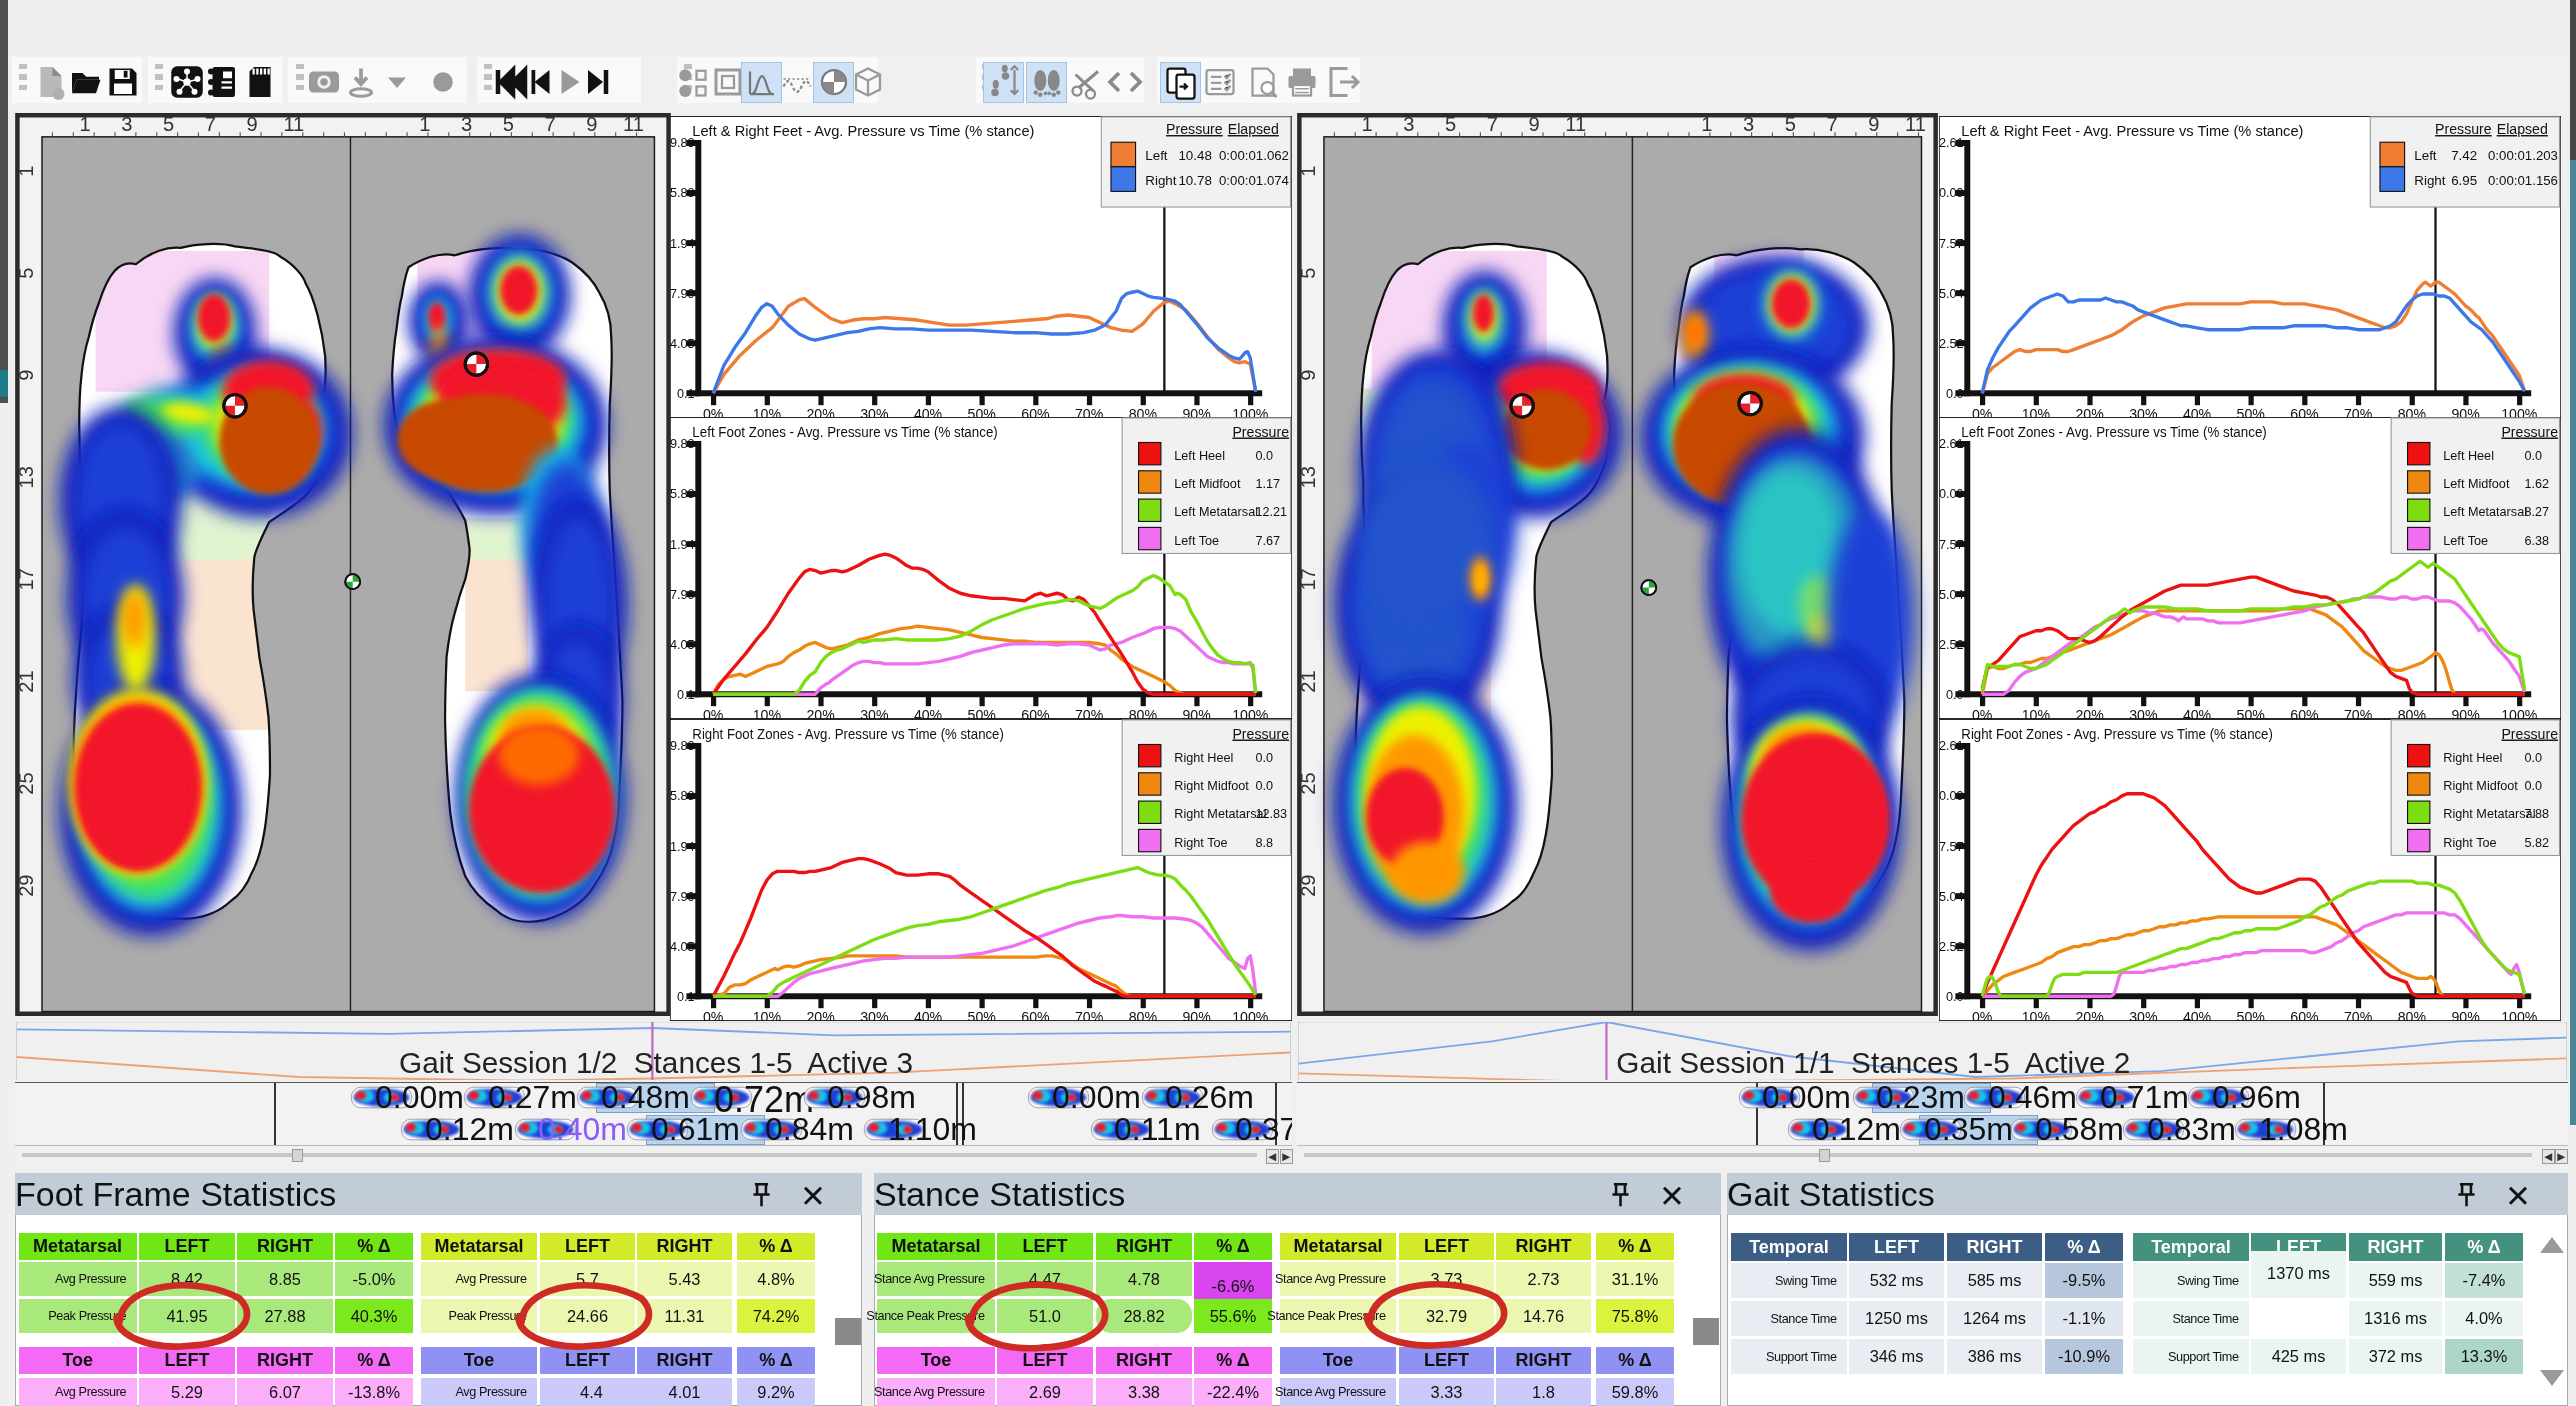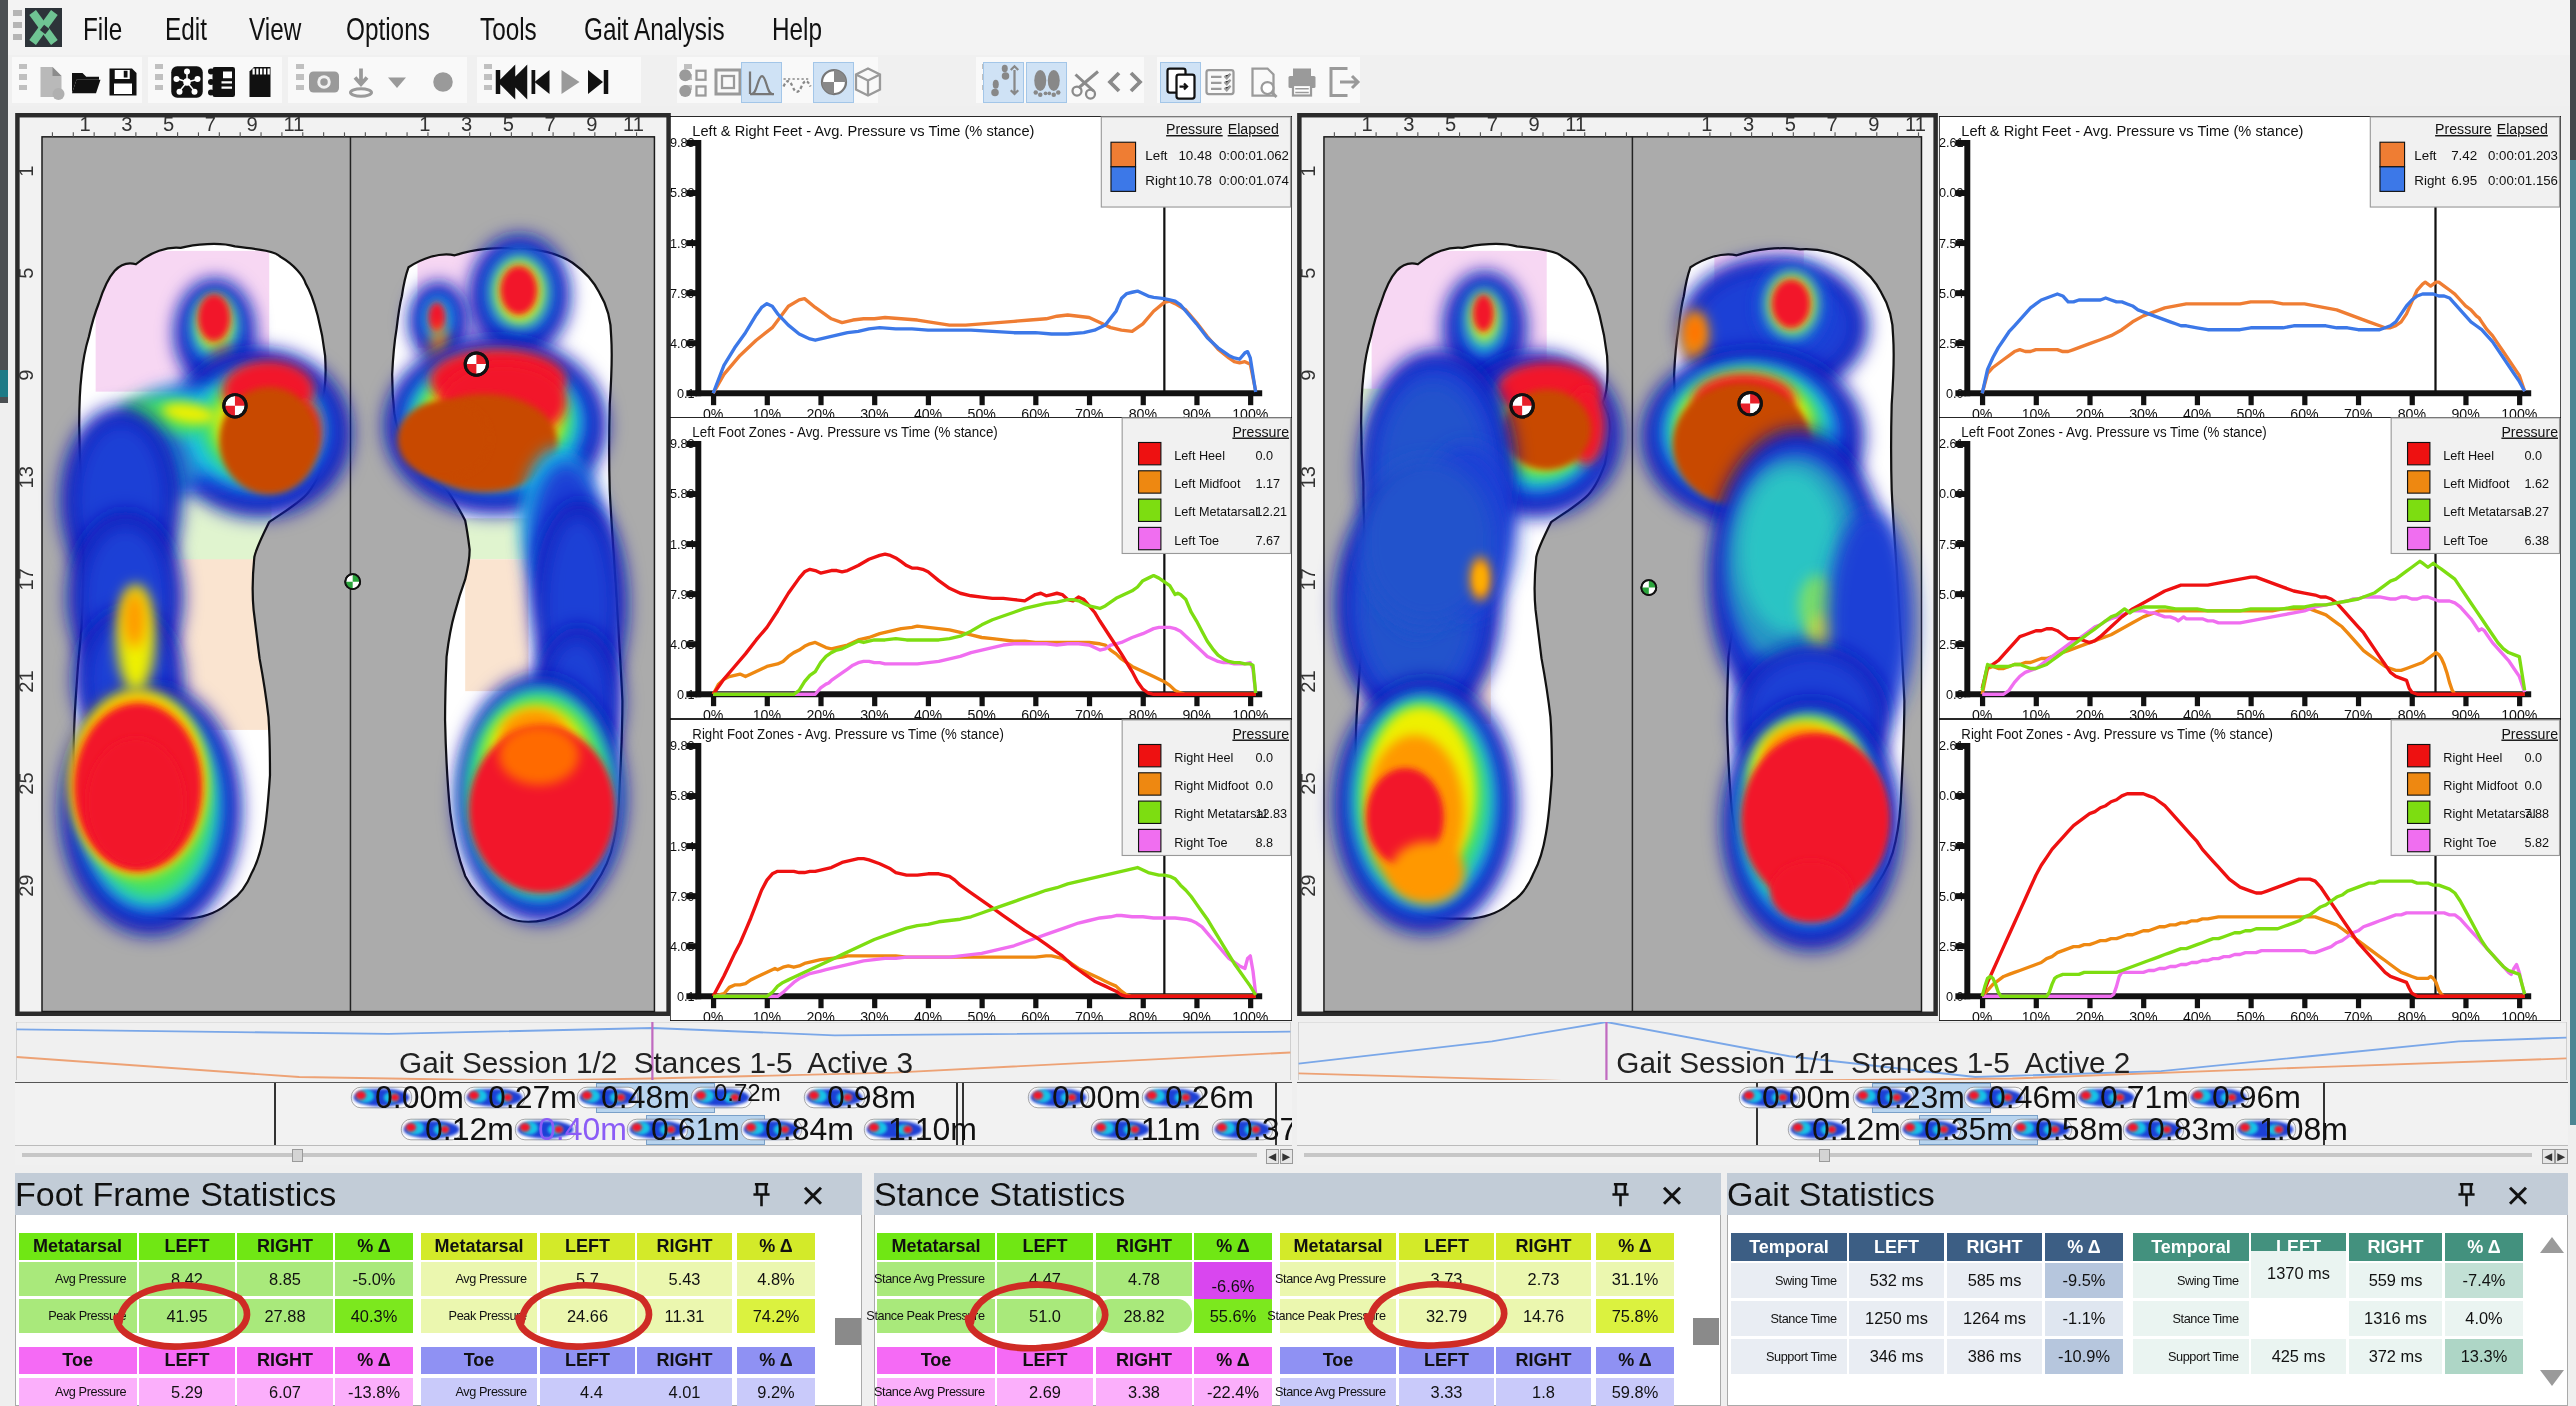--- a/index.html
+++ b/index.html
@@ -11,39 +11,20 @@
 .tgroup{position:absolute;top:2.2px;height:46px;background:#f9f9f9}
 .sel{background:#cfe2f5;outline:1.5px solid #a3c6e8}
 .handle{position:absolute;top:9px;width:7.5px;height:30px;background:repeating-linear-gradient(#c0c0c0 0 5.2px,transparent 5.2px 10.4px)}
 .stitle{position:absolute;height:42px;background:#c2ccd7;color:#111;font-size:34px;line-height:43px;}
 .pinx{position:absolute;top:0px;font-size:31px;color:#111;font-weight:400}
 .cell{position:absolute;display:flex;align-items:center;justify-content:center;font-size:16.4px;color:#111;white-space:nowrap}
 .hdr{font-weight:700;font-size:18px}
 </style></head>
 <body>
 <div id="page">
-<div class="abs" id="menubar">
-  <div class="abs" style="left:25px;top:8.2px;width:37px;height:39px;background:#2d3339">
-    <svg width="37" height="39" viewBox="0 0 49 52">
-          <g stroke="#6fc493" stroke-width="11" fill="none">
-            <path d="M10 6 L39 46"></path>
-            <path d="M39 6 L10 46"></path>
-          </g>
-          <rect x="22" y="24" width="9" height="9" fill="#2d3339" transform="rotate(38 26 28)"></rect>
-        </svg>
-  </div>
-  <div class="mitem" style="left:83px">File</div>
-  <div class="mitem" style="left:165px">Edit</div>
-  <div class="mitem" style="left:249px">View</div>
-  <div class="mitem" style="left:346px">Options</div>
-  <div class="mitem" style="left:480px">Tools</div>
-  <div class="mitem" style="left:584px">Gait Analysis</div>
-  <div class="mitem" style="left:772px">Help</div>
-  <div class="abs" style="left:13.4px;top:10.4px;width:9px;height:34px;background:repeating-linear-gradient(#b5b5b5 0 6px,transparent 6px 12px)"></div>
-</div>
 <div class="abs" id="toolbar">
       <div class="tgroup" style="left:12px;width:130px"></div>
       <div class="tgroup" style="left:148px;width:134px"></div>
       <div class="tgroup" style="left:288px;width:179px"></div>
       <div class="tgroup" style="left:477px;width:164px"></div>
       <div class="tgroup" style="left:677px;width:201px"></div>
       <div class="tgroup" style="left:976px;width:168px"></div>
       <div class="tgroup" style="left:1157px;width:203px"></div>
       <div class="handle" style="left:19.4px"></div>
       <div class="handle" style="left:155px"></div>
@@ -975,21 +956,21 @@
               <feGaussianBlur stdDeviation="2.5"></feGaussianBlur>
             </filter>
           </defs>
           <rect x="1" y="3" width="82" height="28" rx="13" fill="#fff" stroke="#888"></rect>
           <ellipse cx="42" cy="17" rx="38" ry="12" fill="#1d3fd6" filter="url(#tb)"></ellipse>
           <ellipse cx="20" cy="15" rx="12" ry="9" fill="#19c3e6" filter="url(#tb)"></ellipse>
           <ellipse cx="14" cy="14" rx="7" ry="6" fill="#f2182a" filter="url(#tb)"></ellipse>
           <ellipse cx="55" cy="17" rx="10" ry="7" fill="#19c3e6" filter="url(#tb)"></ellipse>
           <ellipse cx="60" cy="17" rx="6" ry="5" fill="#f2182a" filter="url(#tb)"></ellipse>
         </svg></div>
-      <div class="abs" style="left:699px;top:-4.5px;width:119px;height:37px;font-size:24px;color:#111">0.72m</div>
+      <div class="abs" style="left:699px;top:-4.5px;width:119px;height:37px;font-size:36px;color:#111">0.72m</div>
       <div class="abs" style="left:788px;top:1.5px;width:63px;height:25px"><svg width="63" height="25" viewBox="0 0 84 34">
           <defs>
             <filter id="tb" x="-40%" y="-40%" width="180%" height="180%">
               <feGaussianBlur stdDeviation="2.5"></feGaussianBlur>
             </filter>
           </defs>
           <rect x="1" y="3" width="82" height="28" rx="13" fill="#fff" stroke="#888"></rect>
           <ellipse cx="42" cy="17" rx="38" ry="12" fill="#1d3fd6" filter="url(#tb)"></ellipse>
           <ellipse cx="20" cy="15" rx="12" ry="9" fill="#19c3e6" filter="url(#tb)"></ellipse>
           <ellipse cx="14" cy="14" rx="7" ry="6" fill="#f2182a" filter="url(#tb)"></ellipse>

